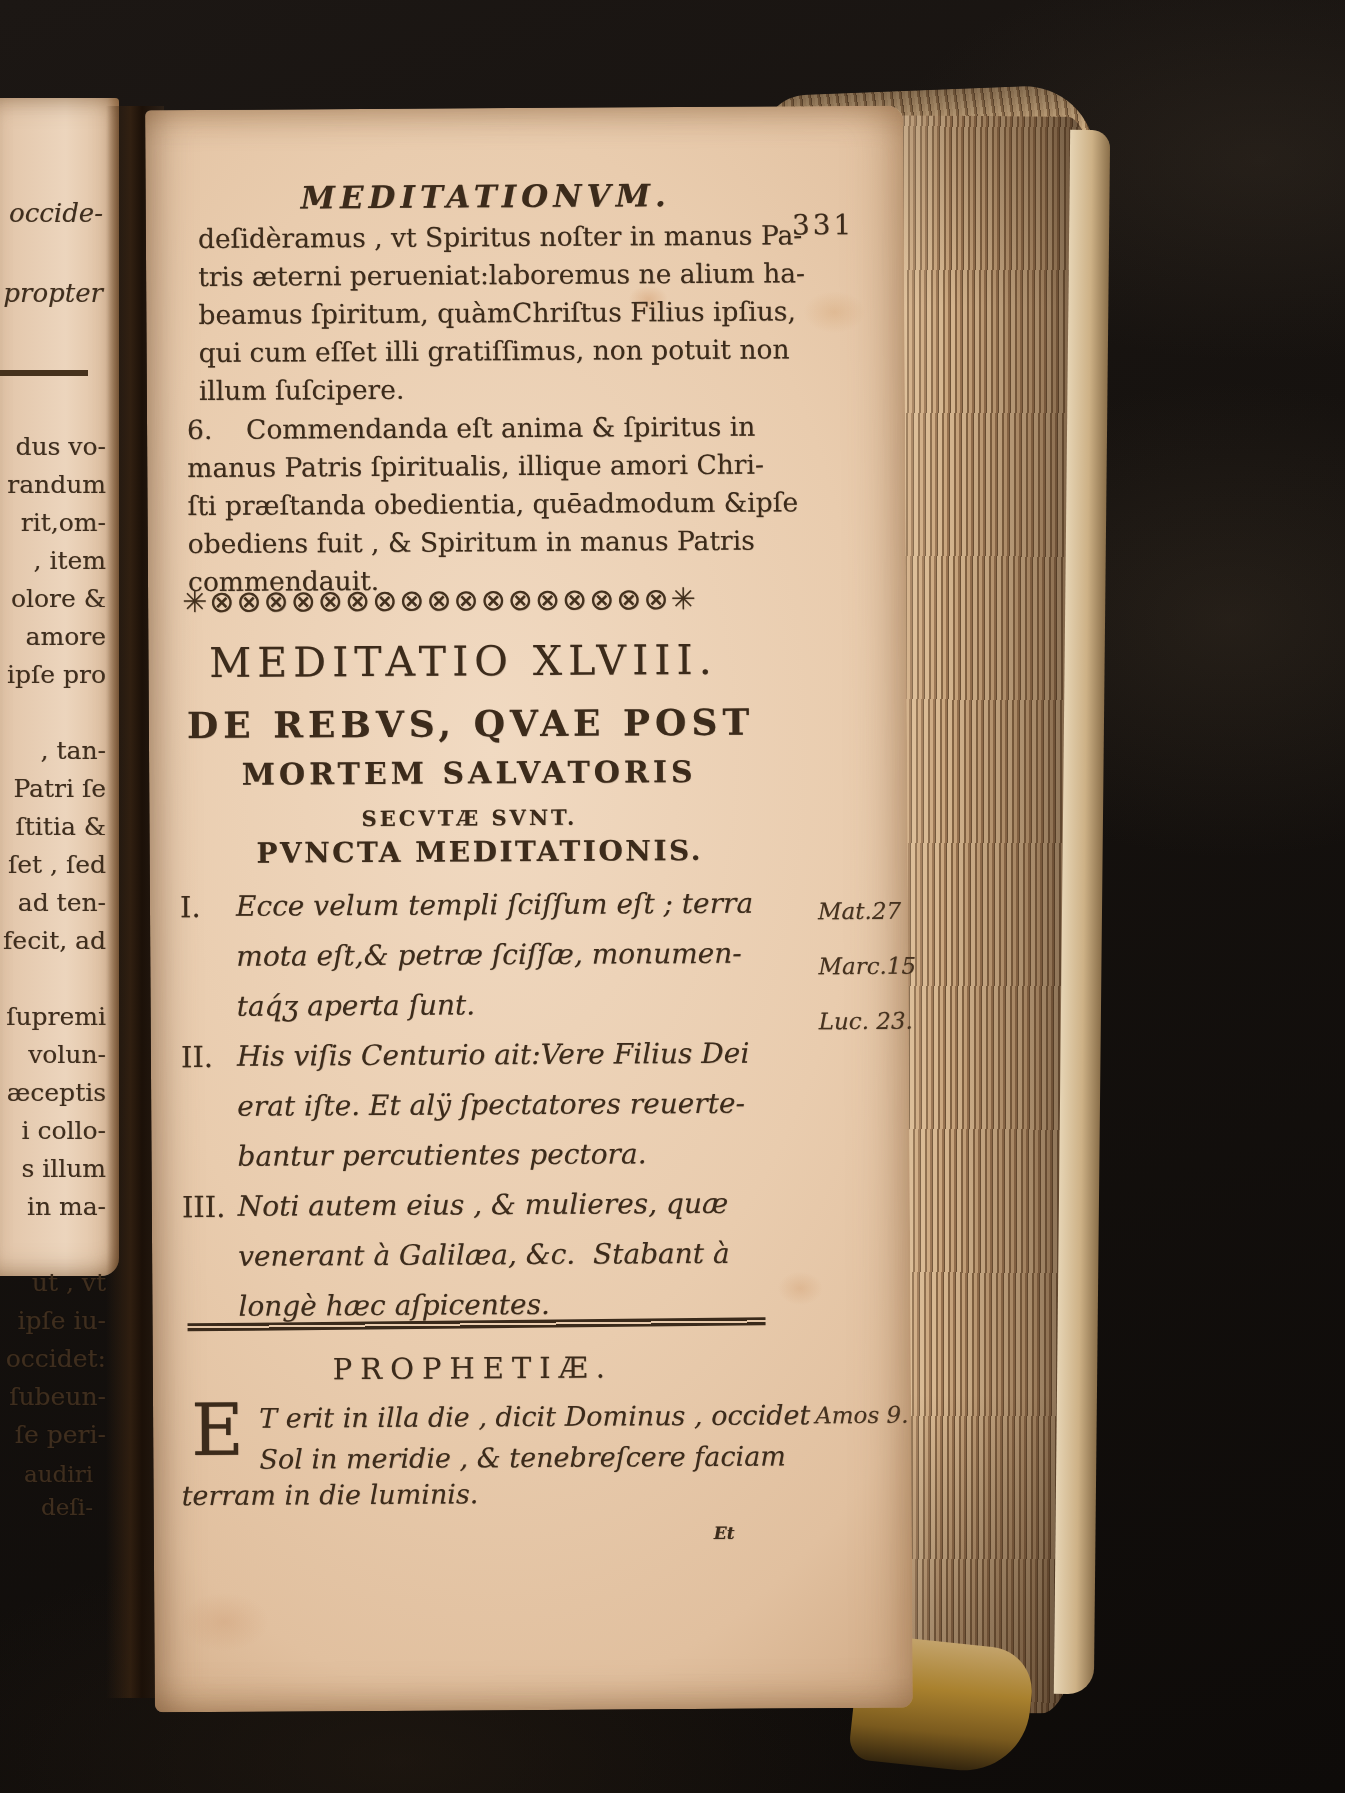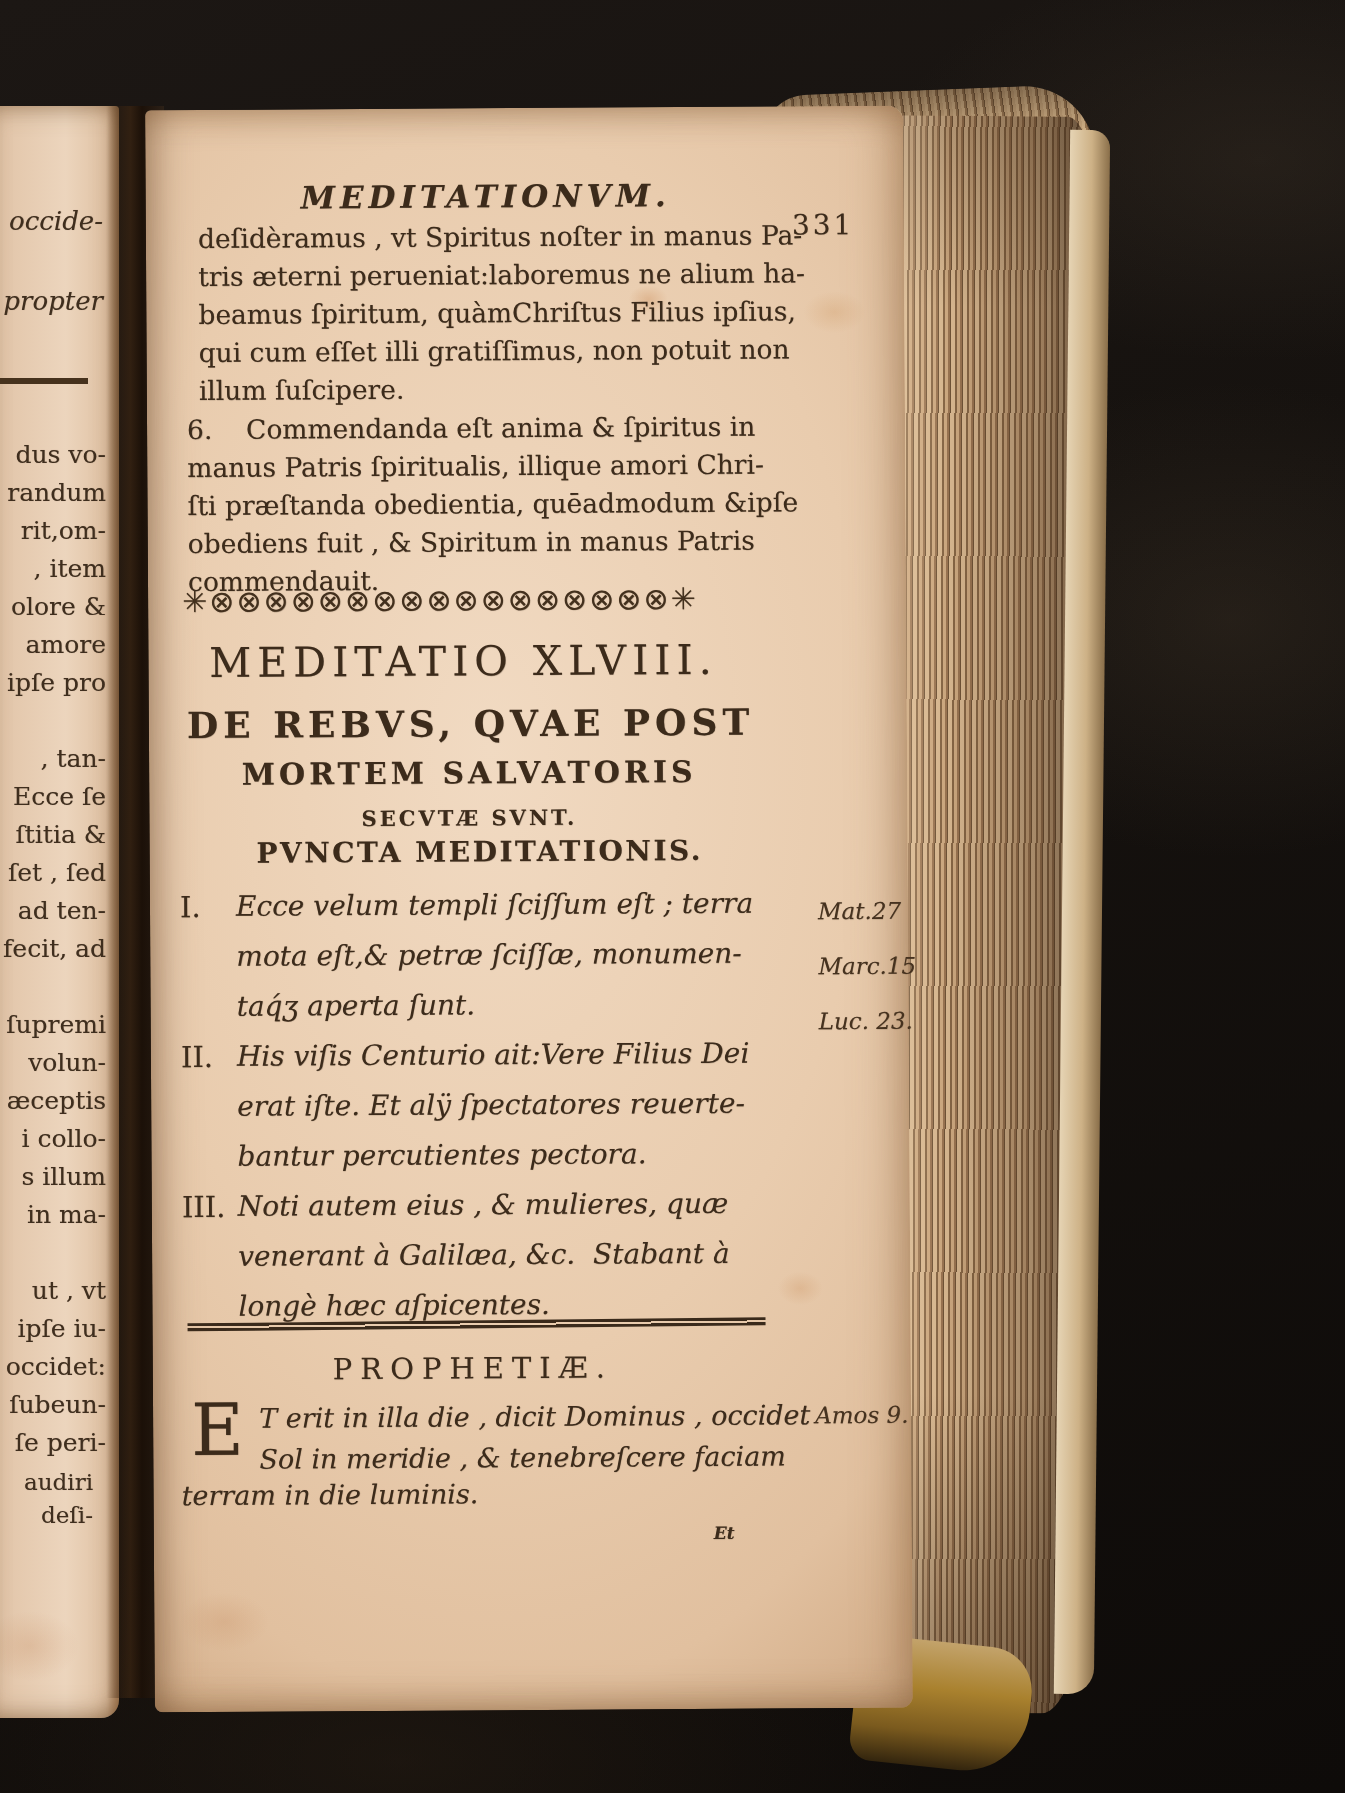--- a/index.html
+++ b/index.html
@@ -36,21 +36,21 @@
     background:linear-gradient(90deg,#e6d4b4 0%, #cdb186 55%, #8a6f4a 100%);
     border-radius:0 18px 26px 0;
   }
   .cover-edge {
     position:absolute; left:854px; top:1642px; width:176px; height:126px;
     transform:rotate(6deg);
     background:linear-gradient(180deg,#c3a36b 0%, #a9812e 38%, #7a5a1e 72%, #33250e 100%);
     border-radius:12px 44px 66px 22px;
   }
   .left-page {
-    position:absolute; left:0; top:106px; width:119px; height:1612px;
+    position:absolute; left:0; top:98px; width:119px; height:1178px;
     background:
       radial-gradient(70px 50px at 30px 1540px, rgba(180,110,60,.18), transparent 70%),
       linear-gradient(90deg,#e2c5a9 0%, #ecd5bd 55%, #e0c2a4 90%, #bb9068 100%);
     border-radius:0 4px 18px 0;
     box-shadow: inset -14px 0 22px -10px rgba(110,72,40,.55), inset 0 18px 24px -16px rgba(120,85,50,.5), inset 0 -20px 26px -18px rgba(120,85,50,.55);
   }
   .gutter {
     position:absolute; left:106px; top:106px; width:58px; height:1592px;
     background:linear-gradient(90deg, rgba(86,56,30,0) 0%, rgba(58,36,17,.72) 42%, rgba(28,16,7,.88) 62%, rgba(95,64,36,.25) 100%);
   }
@@ -134,21 +134,21 @@
 
     <div class="lp-line">dus vo-</div>
         <div class="lp-line">randum</div>
         <div class="lp-line">rit,om-</div>
         <div class="lp-line">, item</div>
         <div class="lp-line">olore &amp;</div>
         <div class="lp-line">amore</div>
         <div class="lp-line">ipſe pro</div>
         <div class="lp-line"></div>
         <div class="lp-line">, tan-</div>
-        <div class="lp-line">Ecce ſe</div>
+        <div class="lp-line">Patri ſe</div>
         <div class="lp-line">ſtitia &amp;</div>
         <div class="lp-line">ſet , ſed</div>
         <div class="lp-line">ad ten-</div>
         <div class="lp-line">fecit, ad</div>
         <div class="lp-line"></div>
         <div class="lp-line">ſupremi</div>
         <div class="lp-line">volun-</div>
         <div class="lp-line">æceptis</div>
         <div class="lp-line">i collo-</div>
         <div class="lp-line">s illum</div>

